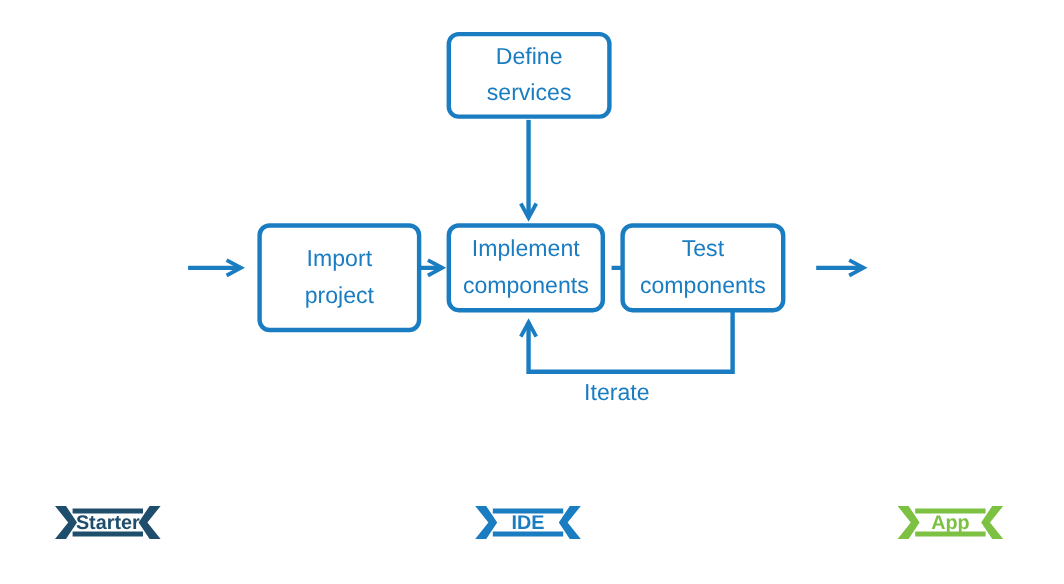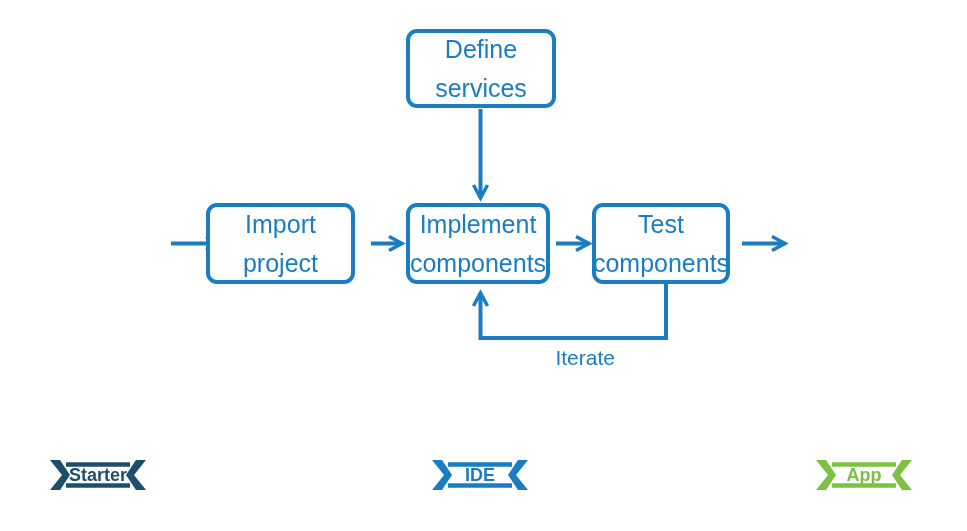--- a/index.html
+++ b/index.html
@@ -20,31 +20,31 @@
   .edge{stroke:var(--blue,#1a7dc2);stroke-width:4;fill:none;stroke-linejoin:miter;}
   .ah-path{fill:none;stroke:var(--blue,#1a7dc2);stroke-width:3.5;}
   .node{
     position:absolute;
     box-sizing:border-box;
     background:var(--bg,#fff);
     border:4px solid var(--blue,#1a7dc2);
     border-radius:11px;
     display:flex;align-items:center;justify-content:center;
     text-align:center;
-    font-size:25px;line-height:1.55;
+    font-size:21px;line-height:1.55;
     color:var(--blue,#1a7dc2);
     padding:2px 10px;
   }
   .node.navy{border-color:var(--navy,#1f4e6d);border-width:5px;color:var(--navy,#1f4e6d);}
   .node.green{border-color:var(--green,#7dc142);color:var(--green,#7dc142);}
   .edge-label{
     position:absolute;
     font-size:21px;
     color:var(--blue,#1a7dc2);
-    text-align:right;
+    text-align:left;
   }
   .ribbon{position:absolute;width:100px;height:30px;}
   .ribbon .chev{stroke:none;}
   .ribbon .bar{fill:none;stroke-width:4.5;}
   .ribbon text{
     font-family:"Liberation Sans", sans-serif;
     font-size:18px;font-weight:bold;
     text-anchor:middle;
   }
   .r-navy .chev{fill:var(--navy,#1f4e6d);}
@@ -74,29 +74,29 @@
     <path class="edge" d="M556,243.5 L589,243.5" marker-end="url(#ah)"></path>
     <path class="edge" d="M742,243.5 L785,243.5" marker-end="url(#ah)"></path>
     <path class="edge" d="M666,283 L666,338 L480.5,338 L480.5,293" marker-end="url(#ah)"></path>
   </svg>
 
   <div class="node" style="left:406px;top:29px;width:150px;height:79px;">
     <span>Define services</span>
   </div>
 
 
-  <div class="node" style="left:206px;top:203px;width:149px;height:81px;">
+  <div class="node" style="left:234px;top:203px;width:149px;height:99px;">
     <span>Import project</span>
   </div>
 
   <div class="node" style="left:406px;top:203px;width:144px;height:81px;">
     <span>Implement components</span>
   </div>
 
-  <div class="node" style="left:592px;top:203px;width:138px;height:81px;">
+  <div class="node" style="left:564px;top:203px;width:150px;height:81px;">
     <span>Test components</span>
   </div>
 
 
   <div class="edge-label" style="left:531px;top:346px;width:84px;">Iterate</div>
 
   <svg class="ribbon r-navy" style="left:48px;top:460px;" viewBox="0 0 100 30">
     <polygon class="chev" points="2,0 12,0 22,15 12,30 2,30 14,15"></polygon>
     <polygon class="chev" points="98,0 88,0 78,15 88,30 98,30 86,15"></polygon>
     <line class="bar" x1="18" y1="4.5" x2="82" y2="4.5"></line>

